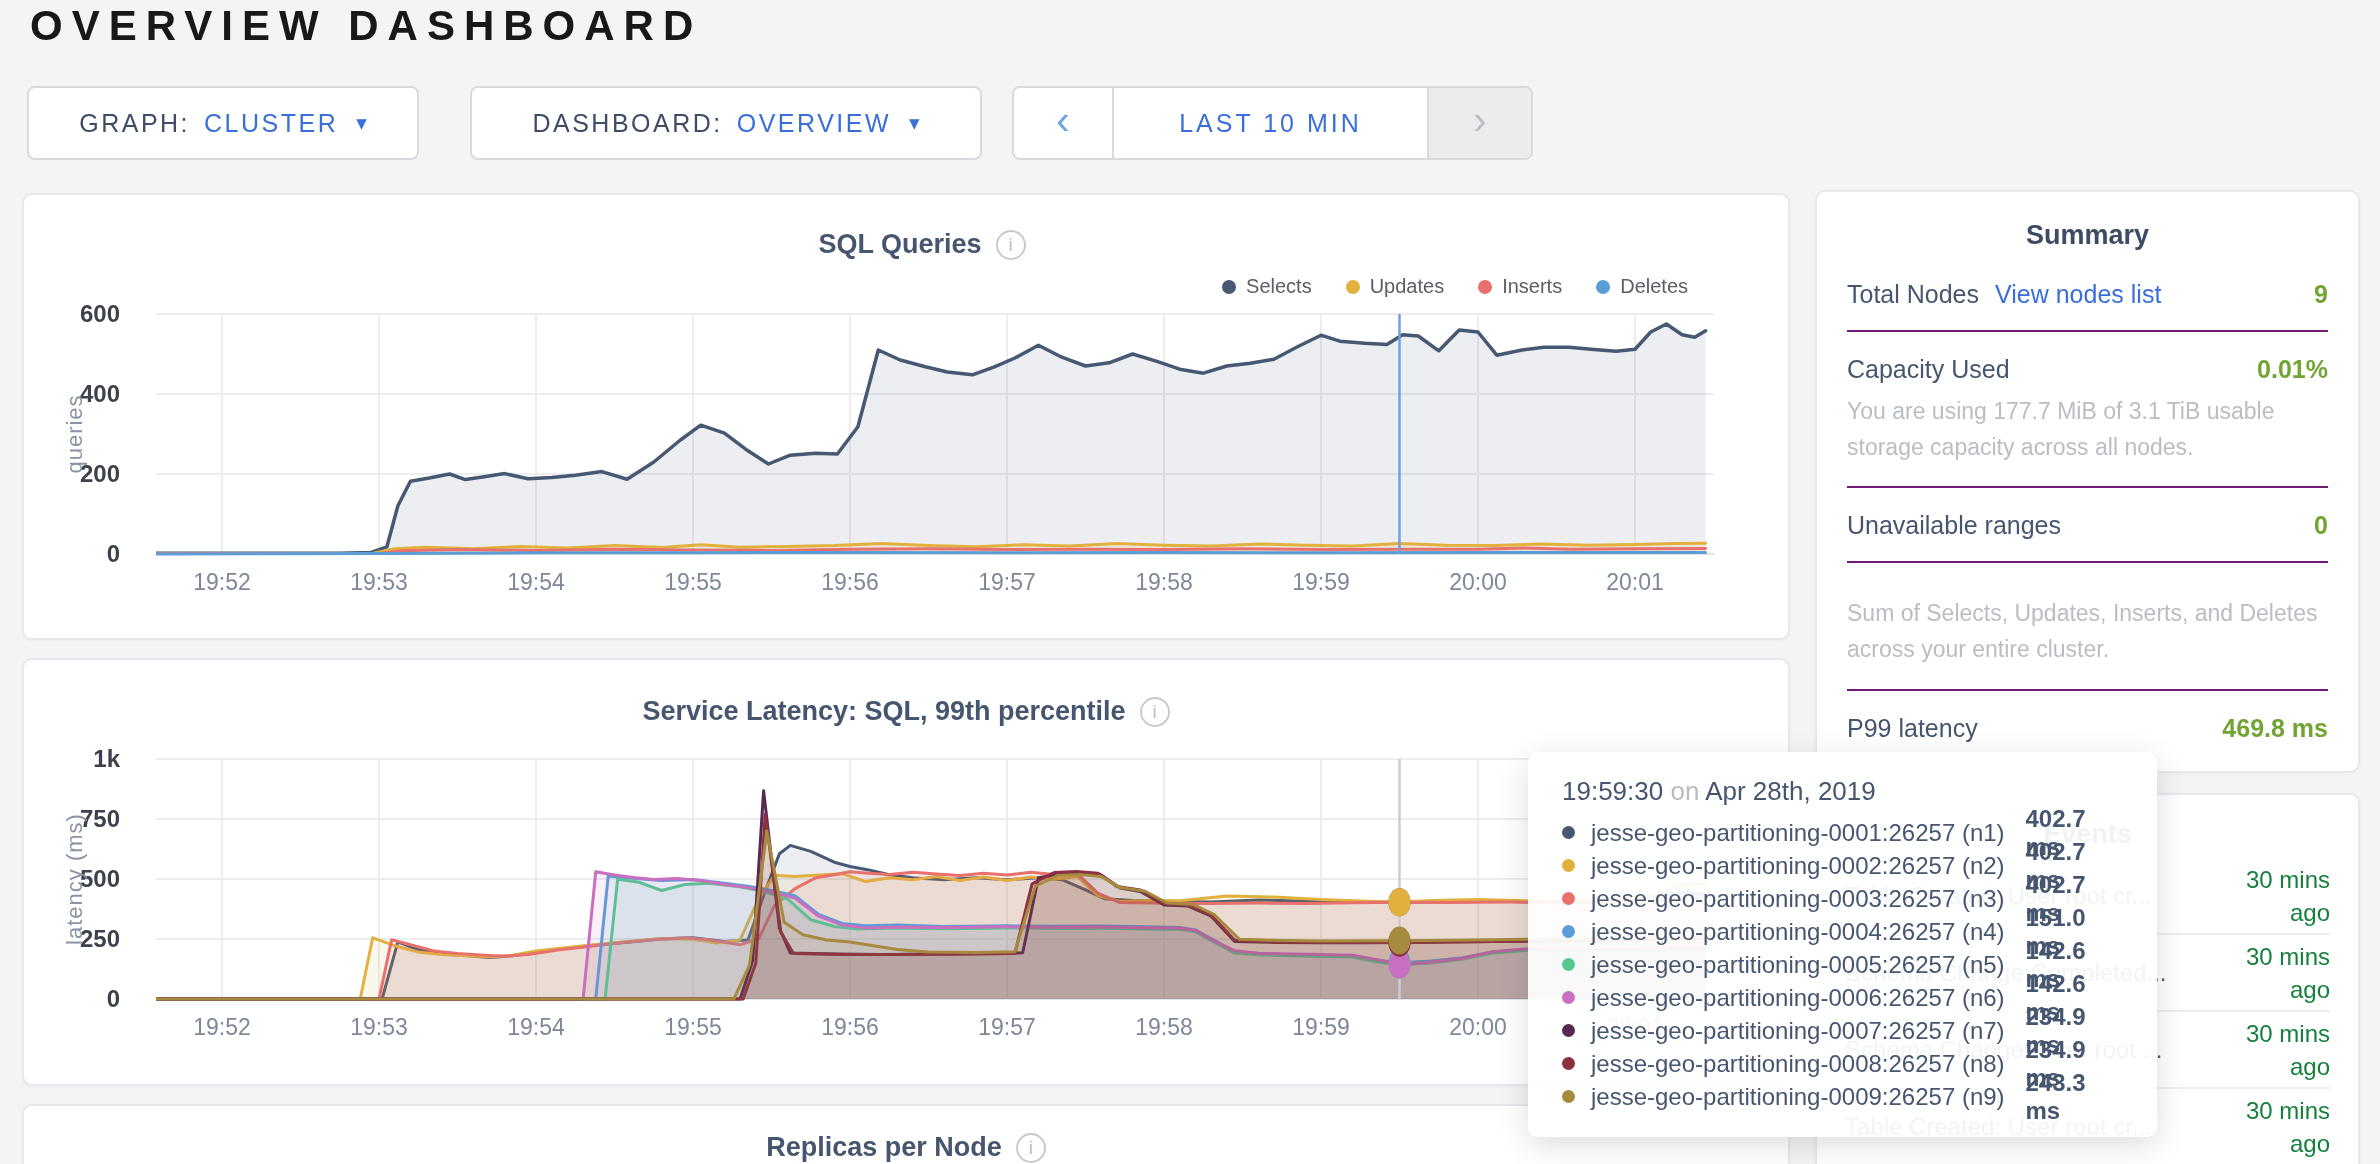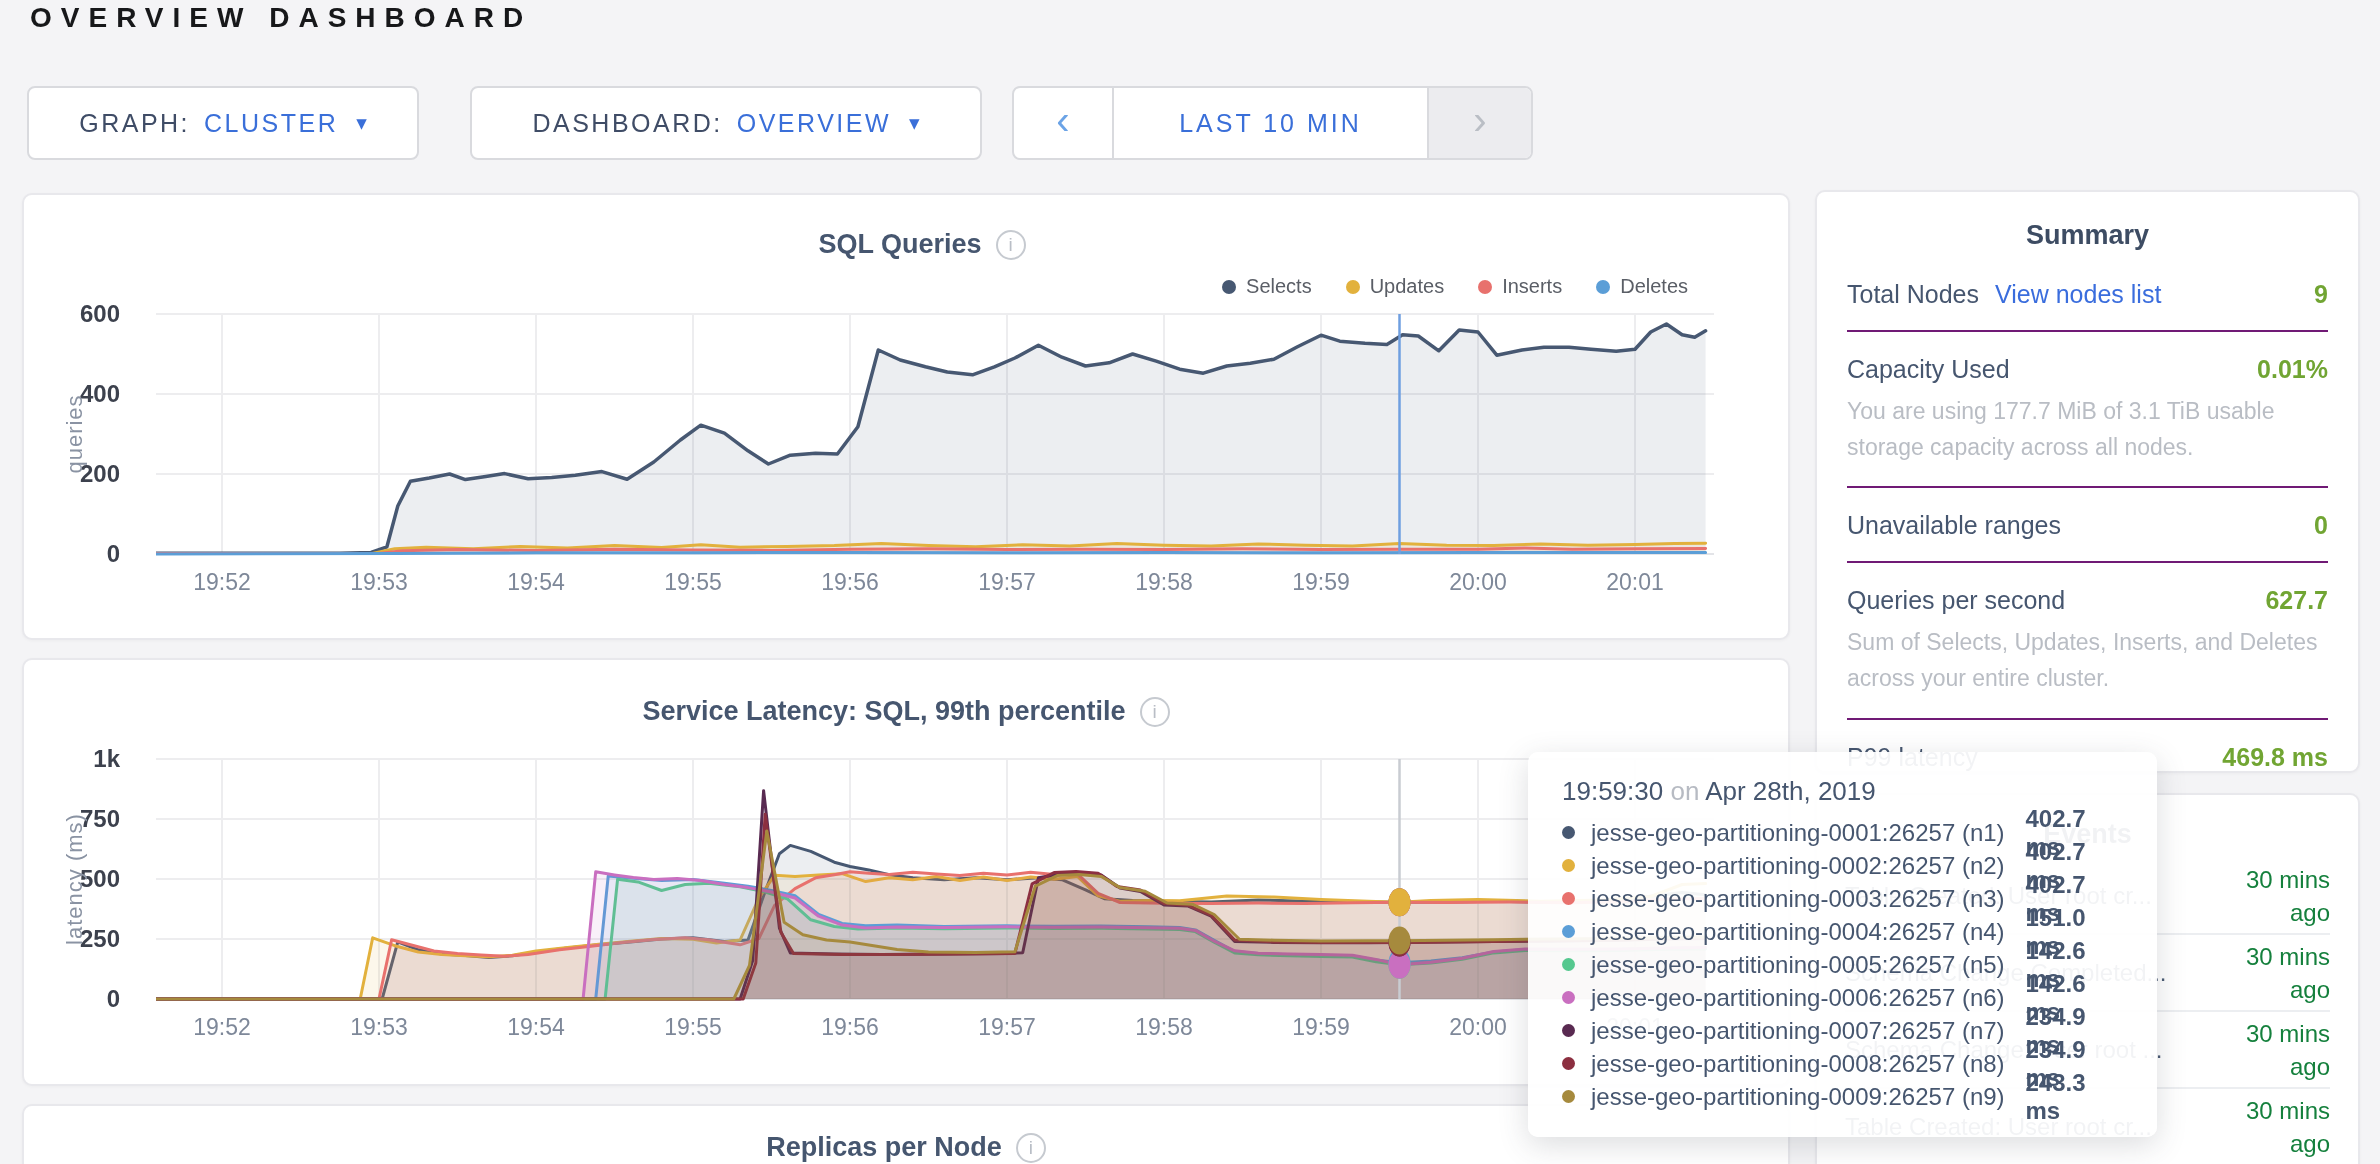--- a/index.html
+++ b/index.html
@@ -8,21 +8,21 @@
     background:#f4f4f6;
     font-family:"Liberation Sans","DejaVu Sans",sans-serif;
     -webkit-font-smoothing:antialiased;
   }
   .card{
     position:absolute;background:#ffffff;border:2px solid #e8e8ec;border-radius:10px;
     box-shadow:0 1px 3px rgba(40,44,60,0.04);box-sizing:border-box;
   }
   
   #page-title{
-    position:absolute;left:30px;top:2px;font-size:28px;font-weight:700;
+    position:absolute;left:30px;top:2px;font-size:42px;font-weight:700;
     letter-spacing:9px;color:#17181a;
   }
   
   .dd{
     position:absolute;top:86px;height:74px;background:#fff;border:2px solid #d9dade;
     border-radius:8px;display:flex;align-items:center;justify-content:center;
     box-sizing:border-box;cursor:pointer;
   }
   .dd-label{font-size:25px;letter-spacing:2.5px;color:#3f4c66;}
   .dd-value{font-size:25px;letter-spacing:2.5px;color:#3a6fd9;margin-left:14px;}
@@ -286,24 +286,20 @@
   </div>
 
   <div class="sum-row">
     <div class="sum-main">
       <span class="sum-label">Unavailable ranges</span>
       <span class="sum-value">0</span>
     </div>
   </div>
 
   <div class="sum-row">
-    <div class="sum-main">
-      <span class="sum-label">Queries per second</span>
-      <span class="sum-value">627.7</span>
-    </div>
     <div class="sum-desc">Sum of Selects, Updates, Inserts, and Deletes across your entire cluster.</div>
   </div>
 
   <div class="sum-row">
     <div class="sum-main">
       <span class="sum-label">P99 latency</span>
       <span class="sum-value">469.8 ms</span>
     </div>
   </div>
 </div>

